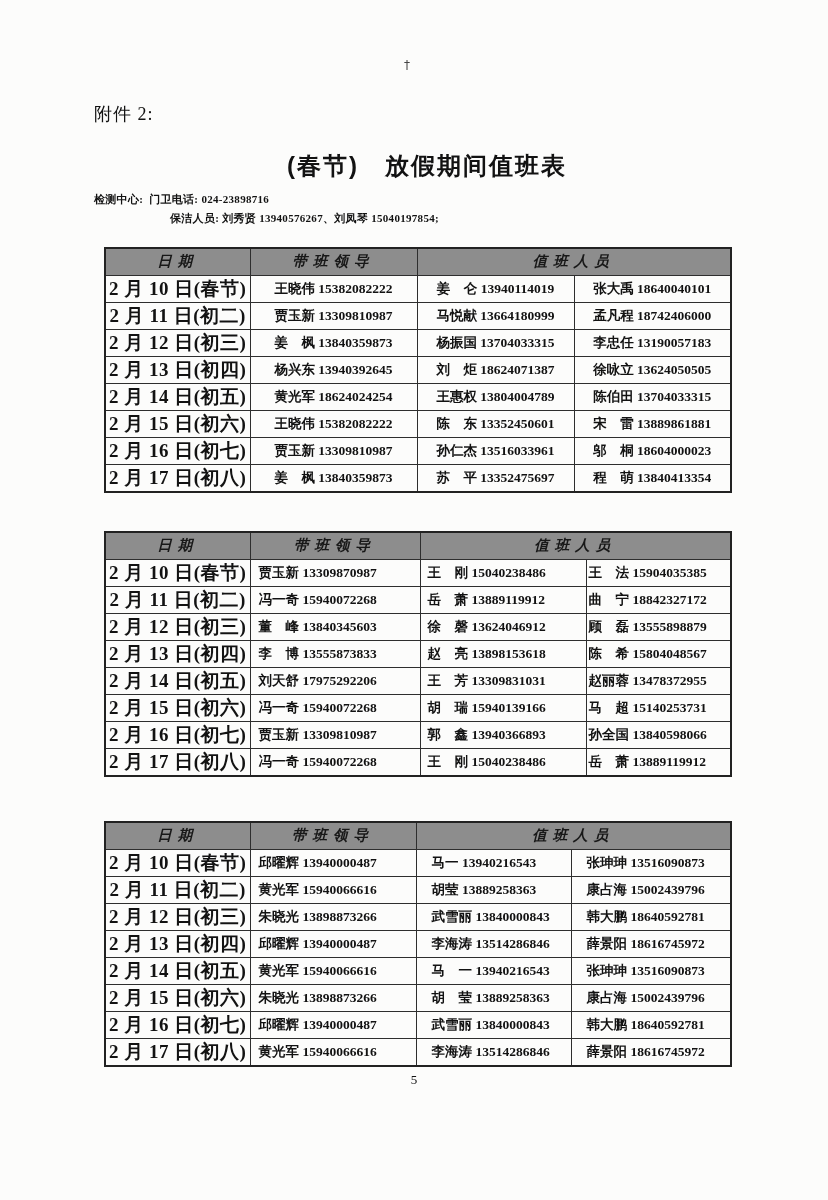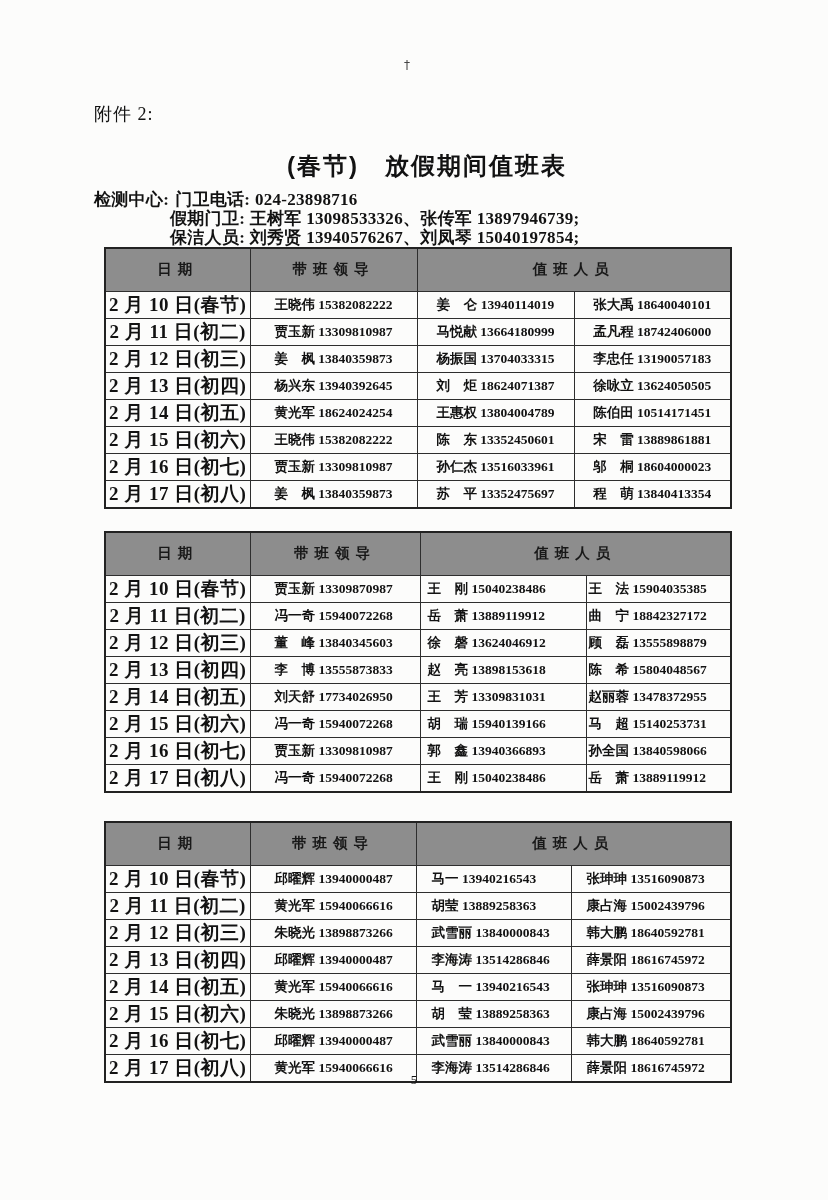--- a/index.html
+++ b/index.html
@@ -38,21 +38,21 @@
     text-align: center;
     font-size: 24px;
     font-weight: 700;
     letter-spacing: 2px;
     font-family: "Liberation Sans", sans-serif;
   }
 
   .intro {
     position: absolute;
     left: 94px; top: 190px;
-    font-size: 17px;
+    font-size: 11px;
     font-weight: 700;
     line-height: 19px;
     letter-spacing: 0.3px;
   }
   .intro .indent { padding-left: 76px; }
   .intro-label { margin-right: 6px; }
 
   .section-title {
     position: absolute;
     left: 94px;
@@ -78,37 +78,38 @@
   .t2 { top: 531px; }
   .t3 { top: 821px; }
 
   table.duty th, table.duty td {
     border: 1.5px solid var(--border-c);
     padding: 0 2px;
     white-space: nowrap;
     overflow: hidden;
   }
   table.duty th {
-    height: 43px;
+    height: 27px;
     background: var(--header-bg);
     font-size: 14.5px;
     letter-spacing: 6px;
     font-weight: 700;
     color: #181818;
     font-family: "Liberation Sans", sans-serif;
+    font-style: italic;
   }
   table.duty td { text-align: center; height: 24px; }
   .t1 td { height: 24px; }
   .t2 td { height: 26px; }
   .t3 td { height: 25px; }
 
   table.duty td.c0 { font-size: 19px; letter-spacing: 0.5px; }
 
   
-  .t2 td.c1, .t3 td.c1 { text-align: left; padding-left: 24px; }
+  .t2 td.c1, .t3 td.c1 { text-align: left; padding-left: 8px; }
   .t2 td.c2 { text-align: left; padding-left: 7px; }
   .t2 td.c3 { text-align: left; }
   .t3 td.c2, .t3 td.c3 { text-align: left; padding-left: 15px; }
 
   .page-number {
     position: absolute;
     left: 0; top: 1072px;
     width: 100%;
     text-align: center;
     font-size: 13px;
@@ -122,21 +123,20 @@
   <div class="top-mark">†</div>
 
   <div class="attachment">附件 2:</div>
 
   <h1 class="doc-title">(春节)　放假期间值班表</h1>
 
   <div class="intro">
     <div>
       <span class="intro-label">检测中心:</span><span>门卫电话: 024-23898716</span>
     </div>
-    <div class="indent">假期门卫: 王树军 13098533326、张传军 13897946739;</div>
     <div class="indent">保洁人员: 刘秀贤 13940576267、刘凤琴 15040197854;</div>
   </div>
 
   <table class="duty t1">
     <colgroup>
         <col style="width:145px">
         <col style="width:167px">
         <col style="width:157px">
         <col style="width:157px">
       </colgroup>
@@ -169,21 +169,21 @@
         <tr>
           <td class="c0">2 月 13 日(初四)</td>
           <td class="c1">杨兴东 13940392645</td>
           <td class="c2">刘　炬 18624071387</td>
           <td class="c3">徐咏立 13624050505</td>
         </tr>
         <tr>
           <td class="c0">2 月 14 日(初五)</td>
           <td class="c1">黄光军 18624024254</td>
           <td class="c2">王惠权 13804004789</td>
-          <td class="c3">陈伯田 10514171451</td>
+          <td class="c3">陈伯田 13704033315</td>
         </tr>
         <tr>
           <td class="c0">2 月 15 日(初六)</td>
           <td class="c1">王晓伟 15382082222</td>
           <td class="c2">陈　东 13352450601</td>
           <td class="c3">宋　雷 13889861881</td>
         </tr>
         <tr>
           <td class="c0">2 月 16 日(初七)</td>
           <td class="c1">贾玉新 13309810987</td>
@@ -233,21 +233,21 @@
           <td class="c3">顾　磊 13555898879</td>
         </tr>
         <tr>
           <td class="c0">2 月 13 日(初四)</td>
           <td class="c1">李　博 13555873833</td>
           <td class="c2">赵　亮 13898153618</td>
           <td class="c3">陈　希 15804048567</td>
         </tr>
         <tr>
           <td class="c0">2 月 14 日(初五)</td>
-          <td class="c1">刘天舒 17734026950</td>
+          <td class="c1">刘天舒 17975292206</td>
           <td class="c2">王　芳 13309831031</td>
           <td class="c3">赵丽蓉 13478372955</td>
         </tr>
         <tr>
           <td class="c0">2 月 15 日(初六)</td>
           <td class="c1">冯一奇 15940072268</td>
           <td class="c2">胡　瑞 15940139166</td>
           <td class="c3">马　超 15140253731</td>
         </tr>
         <tr>

